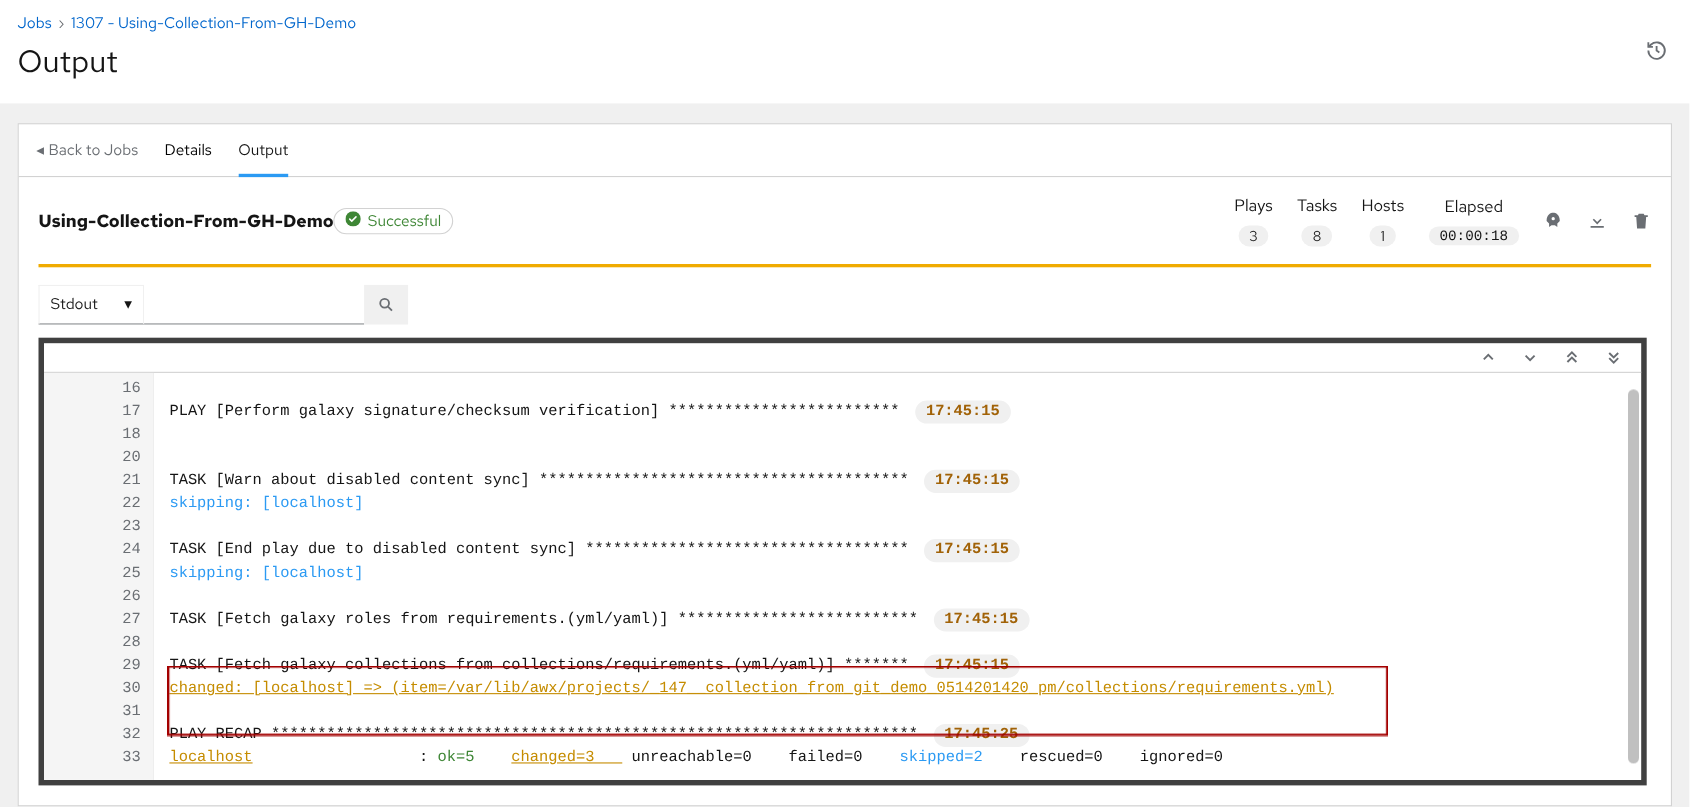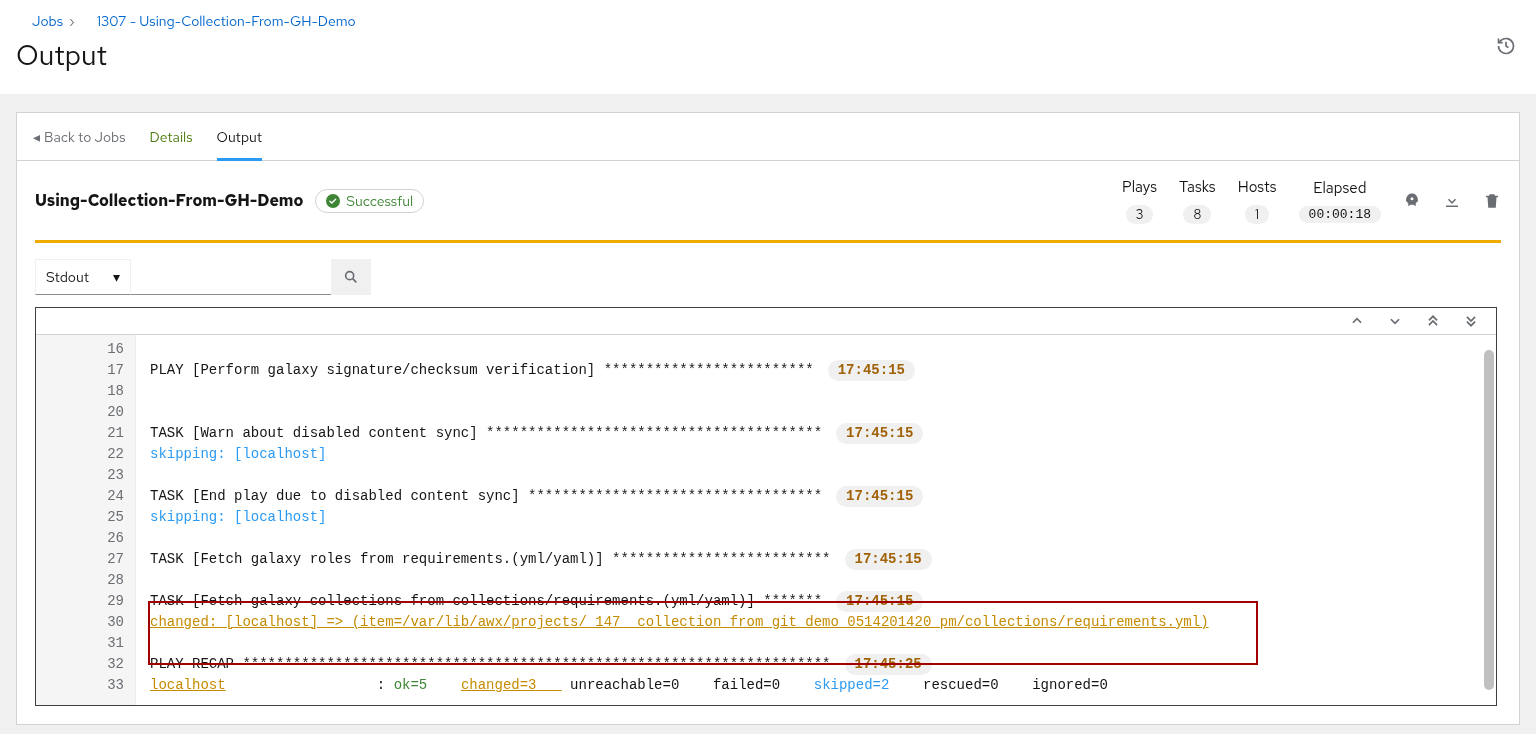--- a/index.html
+++ b/index.html
@@ -2,57 +2,57 @@
 <html><head>
 <meta charset="utf-8">
 <style>
   * { box-sizing: border-box; margin: 0; padding: 0; }
   body {
     font-family: "Red Hat Text", "Helvetica Neue", Arial, sans-serif;
     background: #fff;
     color: #151515;
     font-size: 14px;
   }
-  a { text-decoration: none; margin-left: 16px; }
+  a { text-decoration: none; }
 
   .page-header { padding: 12px 16px 20px 16px; position: relative; }
   .breadcrumb { font-size: 14px; color: #6a6e73; display: flex; align-items: center; gap: 6px; }
   .breadcrumb a { color: #0066cc; }
   .breadcrumb .sep { color: #6a6e73; }
   .breadcrumb .current { color: #6a6e73; }
   .page-title { font-size: 28px; font-weight: 400; margin-top: 6px; color: #151515; }
   .history-icon { position: absolute; right: 20px; top: 36px; color: #6a6e73; cursor: pointer; }
 
   .content-area { background: #f0f0f0; padding: 18px 16px 24px 16px; }
   .card { background: #fff; border: 1px solid #d2d2d2; }
 
   .tabbar { display: flex; align-items: center; border-bottom: 1px solid #d2d2d2; padding: 0 16px; height: 48px; gap: 24px; }
   .back-link { color: #6a6e73; display: flex; align-items: center; gap: 4px; cursor: pointer; }
-  .tab { color: #4d7c0f; height: 48px; display: flex; align-items: center; cursor: pointer; border-bottom: 3px solid transparent; padding-top:3px; }
+  .tab { color: #000000; height: 48px; display: flex; align-items: center; cursor: pointer; border-bottom: 3px solid transparent; padding-top:3px; }
   .tab.active { color: #151515; border-bottom-color: #2b9af3; }
 
   .job-summary { display: flex; align-items: center; justify-content: space-between; padding: 16px 18px 16px 18px; }
-  .job-left { display: flex; align-items: center; gap: 12px; }
+  .job-left { display: flex; align-items: center; }
   .job-name { font-weight: 700; font-size: 16px; }
-  .status-pill { display: inline-flex; align-items: center; gap: 6px; border: 1px solid #d2d2d2; border-radius: 16px; padding: 2px 10px; font-size: 14px; color: #3e8635; }
+  .status-pill { display: inline-flex; gap: 6px; border: 1px solid #d2d2d2; border-radius: 16px; padding: 2px 10px; font-size: 14px; color: #3e8635; }
   .status-pill svg { width: 14px; height: 14px; }
   .job-right { display: flex; align-items: center; gap: 22px; color: #151515; }
   .stat { display: flex; align-items: center; gap: 8px; font-size: 15px; flex-direction: column; }
   .badge { background: #f0f0f0; border-radius: 14px; padding: 1px 10px; font-size: 13px; color: #151515; min-width: 22px; text-align: center; }
   .badge-wide { font-family: Liberation Mono, monospace; font-size: 13px; }
   .action-icon { color: #6a6e73; cursor: pointer; display:flex; }
 
   .orange-bar { height: 3px; background: #f0ab00; margin: 0 18px; }
 
   .toolbar { display: flex; align-items: center; gap: 0; padding: 16px 18px 12px 18px; }
   .select-box { border: 1px solid #f0f0f0; border-bottom: 1px solid #8a8d90; height: 36px; display: flex; align-items: center; padding: 0 10px; gap: 14px; background: #fff; cursor: pointer; min-width: 96px; justify-content: space-between;}
   .search-input { border: none; border-bottom: 1px solid #8a8d90; height: 36px; width: 200px; padding: 0 8px; outline: none; background:#fff; }
   .search-btn { width: 40px; height: 36px; background: #f0f0f0; border: none; display: flex; align-items: center; justify-content: center; cursor: pointer; color: #6a6e73; }
 
-  .output-shell { margin: 0 22px 18px 18px; border: 1px solid #404040; }
+  .output-shell { margin: 0 22px 18px 18px; border: 5px solid #404040; }
   .output-controls { display: flex; justify-content: flex-end; gap: 24px; padding: 6px 18px; color: #6a6e73; border-bottom: 1px solid #d2d2d2;}
   .output-controls span { cursor: pointer; font-size:14px; display:flex; }
 
   .terminal-wrap { position: relative; }
   .terminal { font-family: "Menlo","Consolas","Liberation Mono",monospace; font-size: 14px; line-height: 21px; background: #fff; padding: 4px 0 10px 0; overflow: auto; height: 370px; }
   .gutter-bg { position: absolute; left: 0; top: 0; bottom: 0; width: 100px; background: #f5f5f5; z-index: 0; border-right: 1px solid #eee; }
   .tline { display: flex; position: relative; z-index: 1; }
   .ln { width: 100px; text-align: right; padding-right: 12px; color: #6a6e73; user-select: none; flex-shrink: 0; }
   .txt { padding-left: 14px; white-space: pre; flex: 1; color: #151515; }
   .ts { background: #f0f0f0; border-radius: 14px; padding: 0 10px; margin-left: 14px; color:#a16207; font-weight:600; display:inline-block; }

